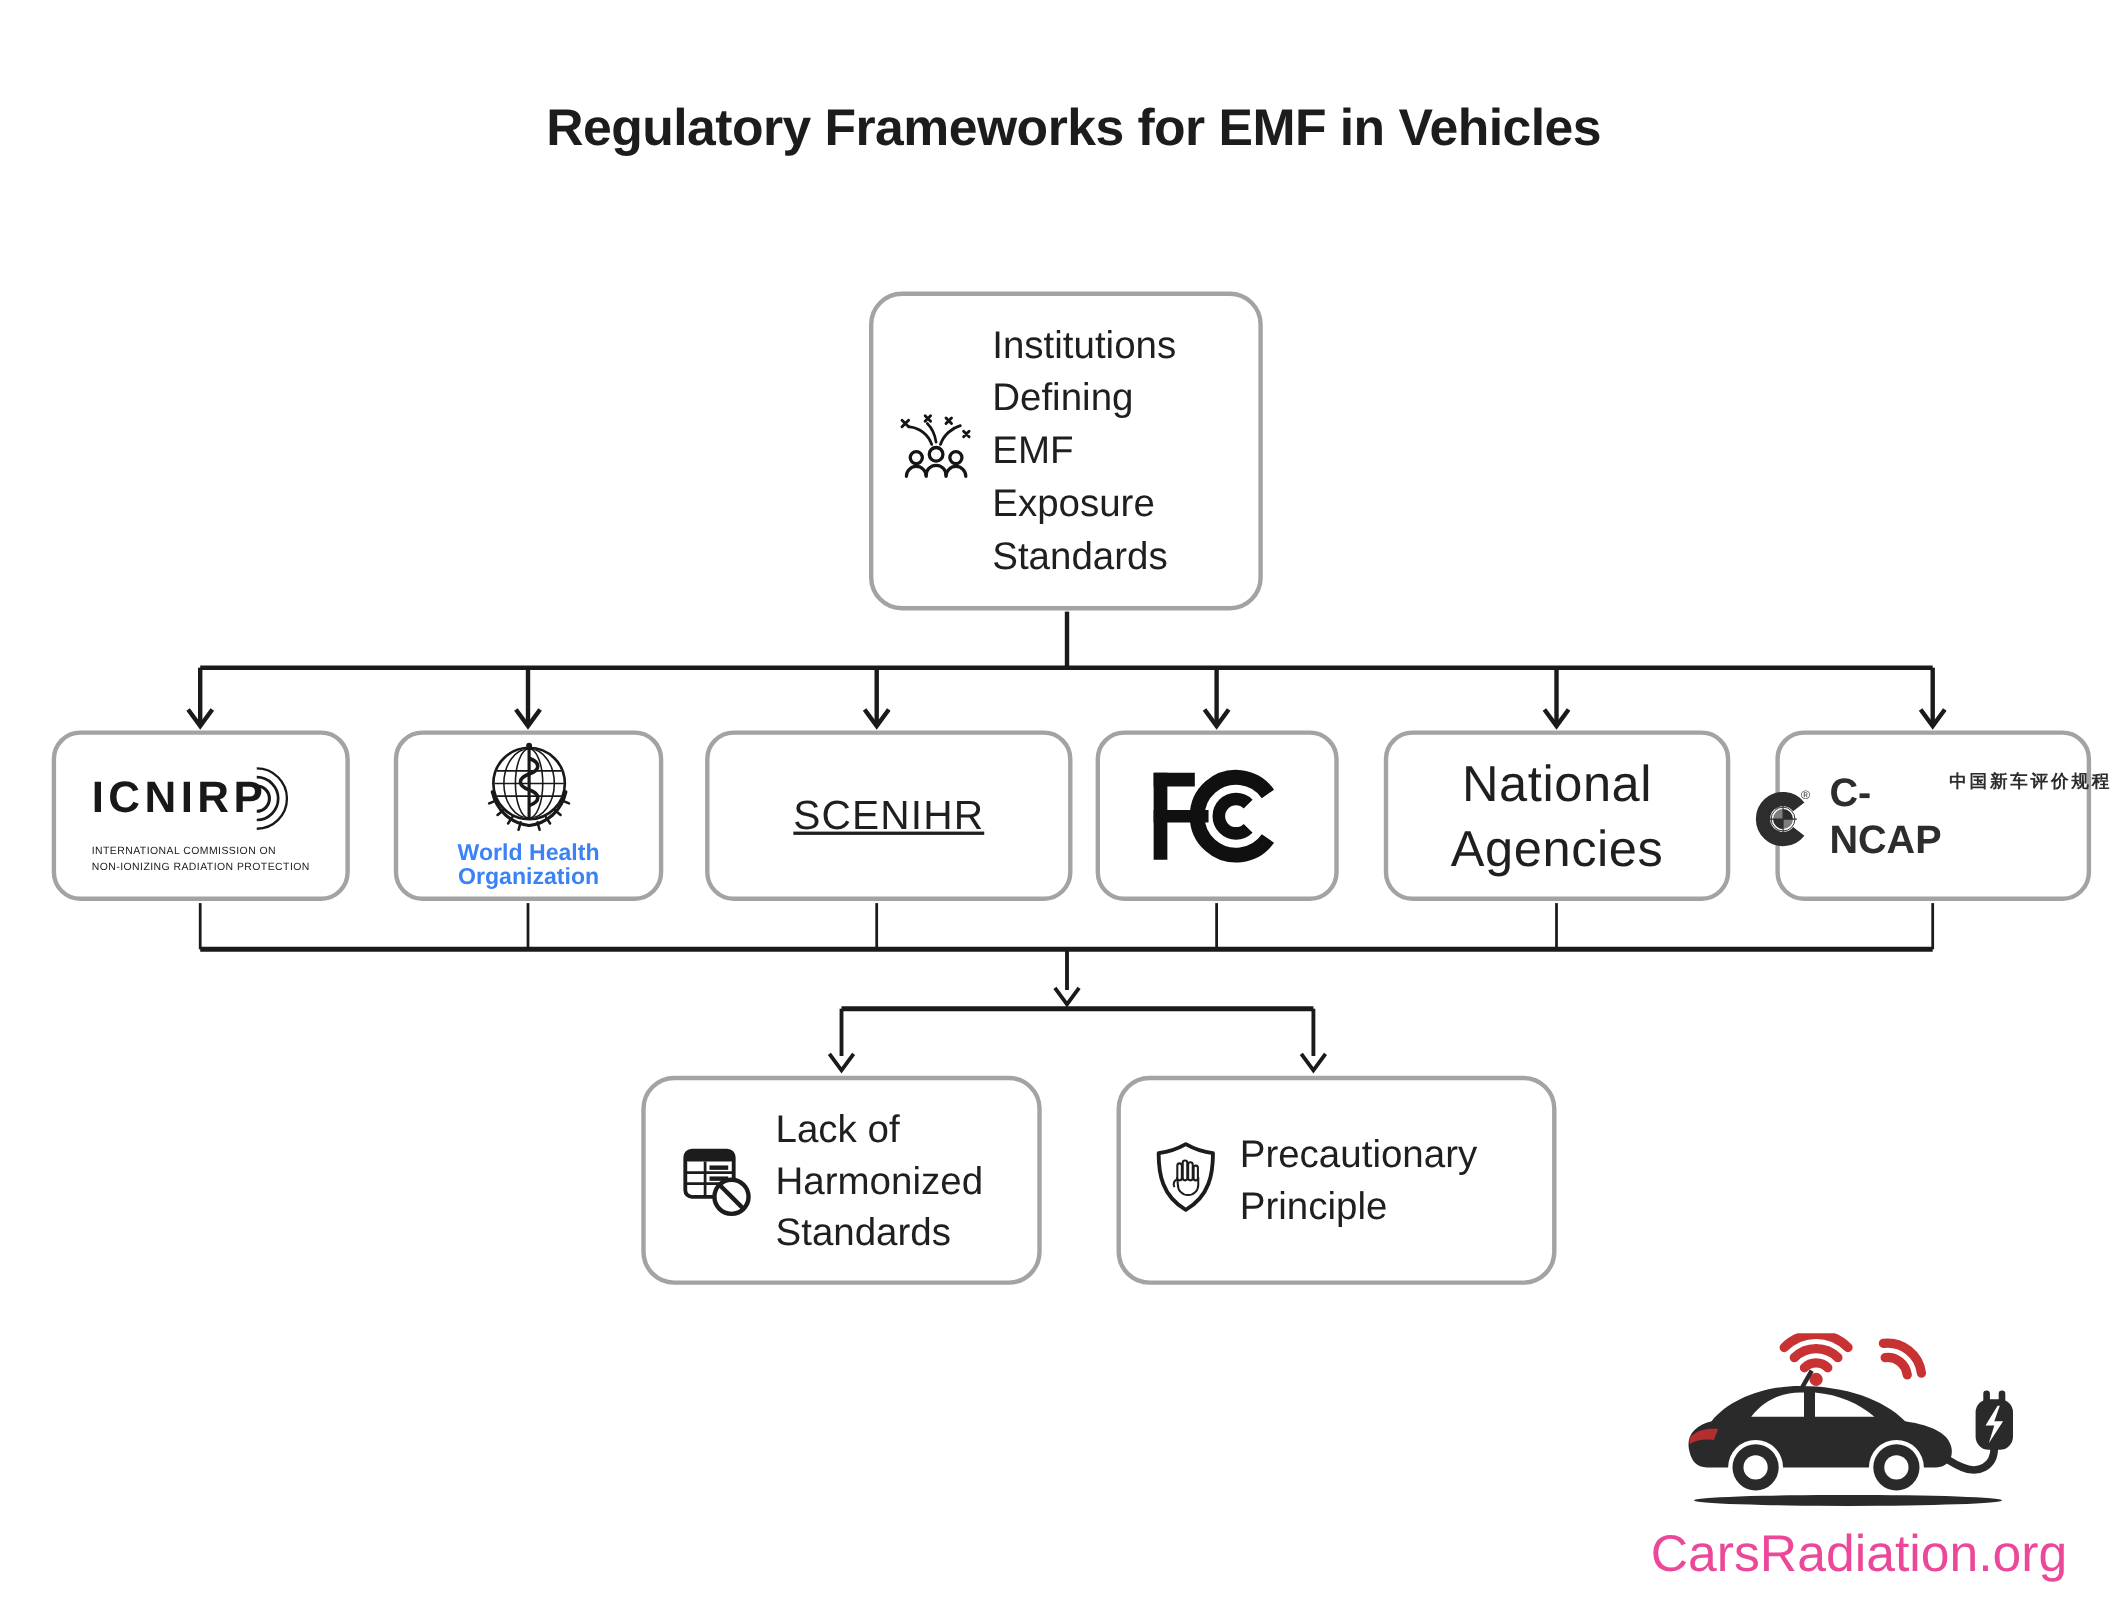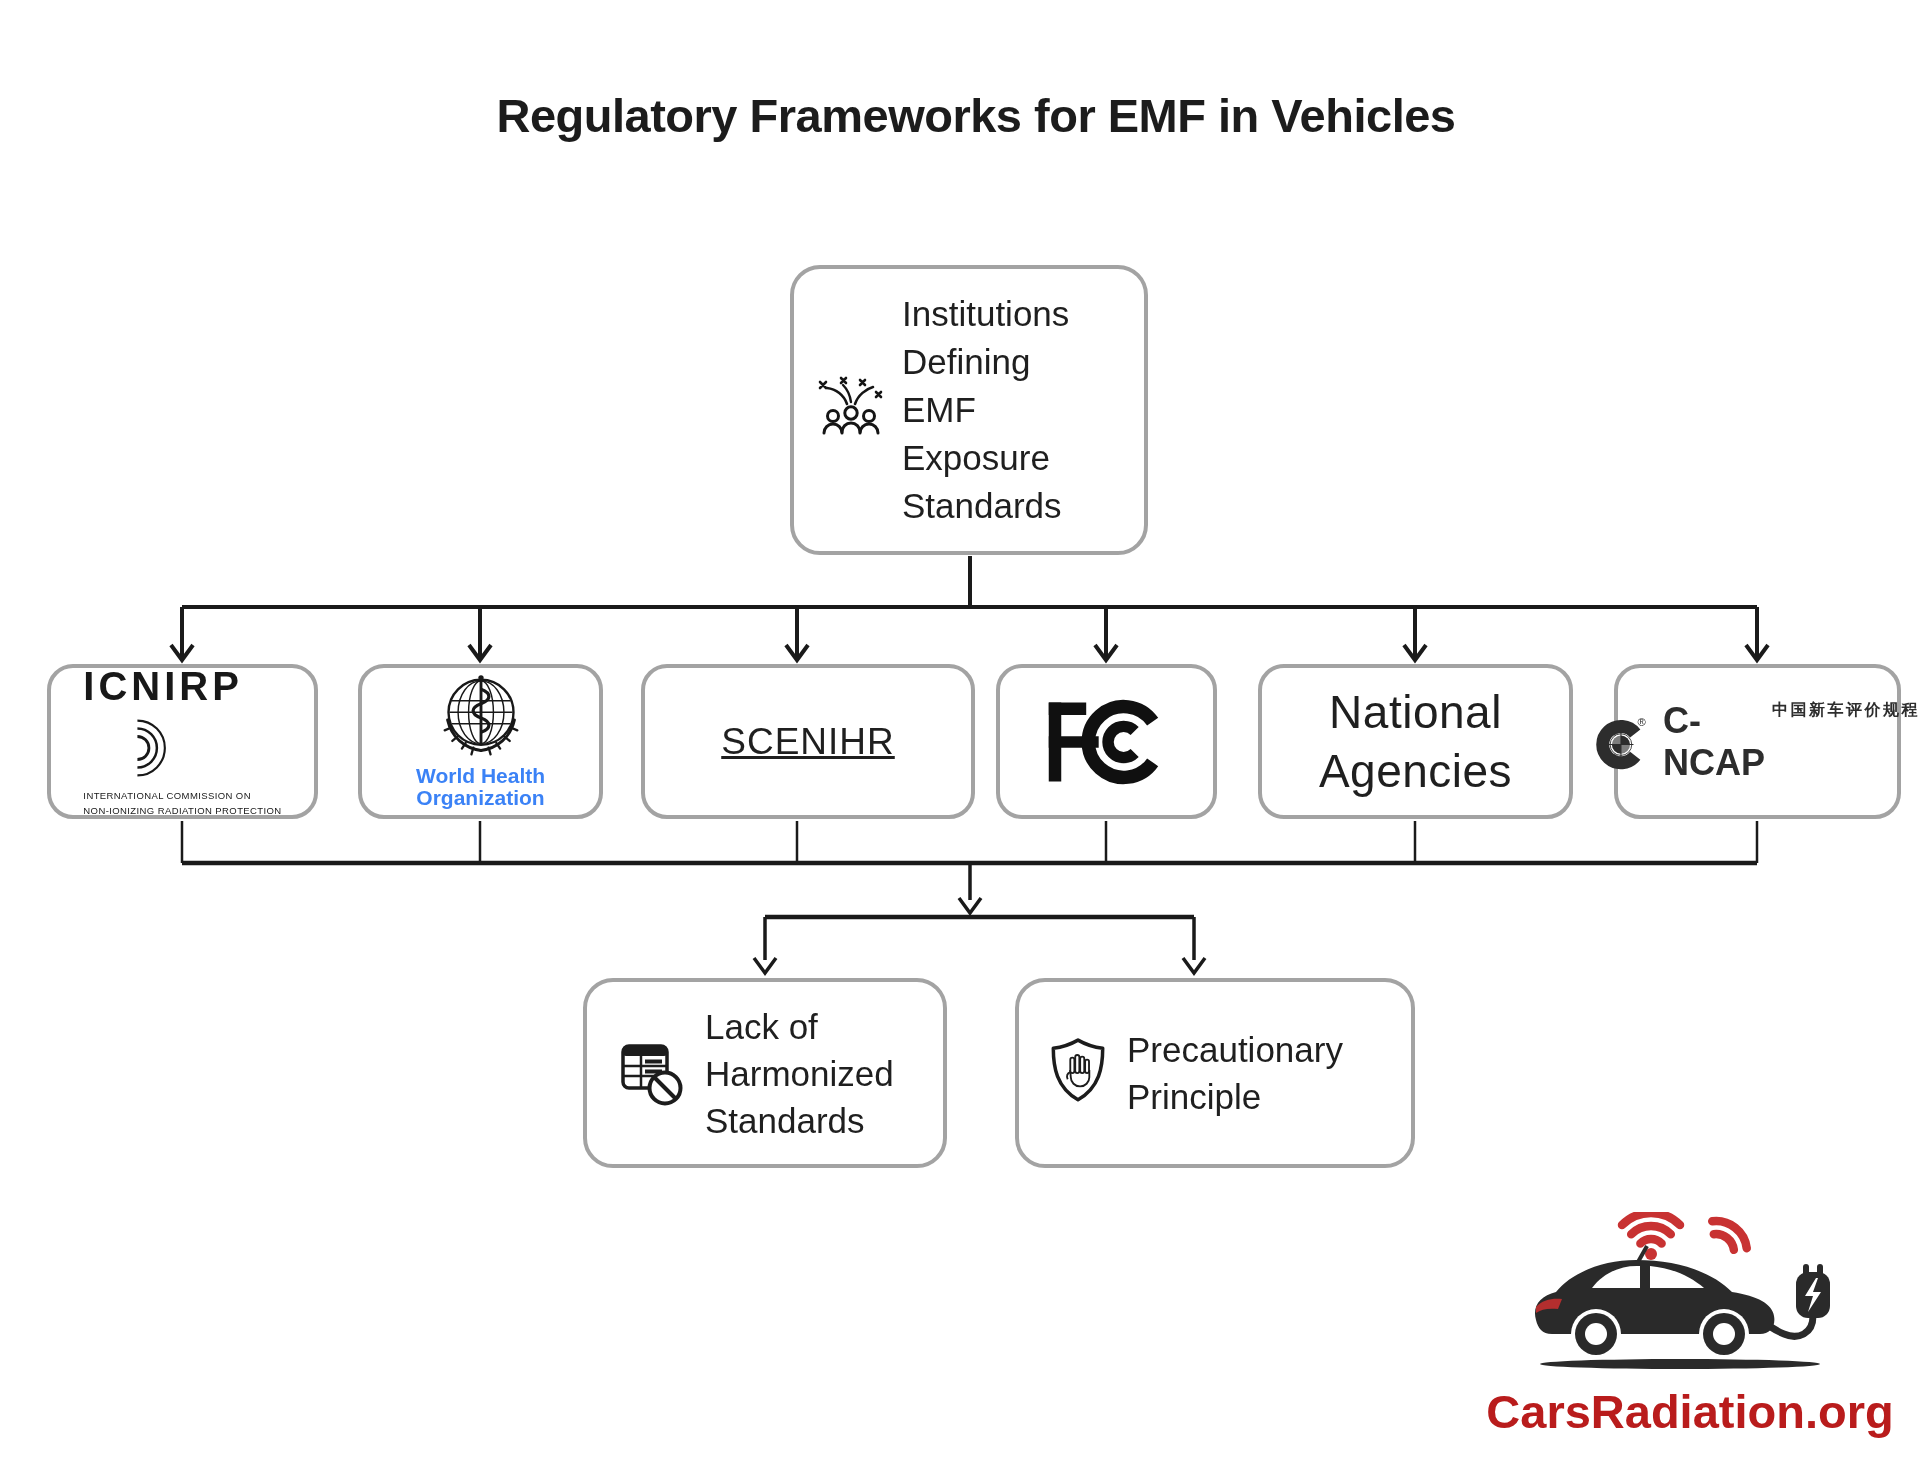--- a/index.html
+++ b/index.html
@@ -25,39 +25,39 @@
   
   .b-icnirp{left:47px;top:664px;width:271px;height:155px;}
   .b-who{left:358px;top:664px;width:245px;height:155px;}
   .b-scenihr{left:641px;top:664px;width:334px;height:155px;text-decoration:underline;}
   .b-fcc{left:996px;top:664px;width:221px;height:155px;}
   .b-national{left:1258px;top:664px;width:315px;height:155px;}
   .b-cncap{left:1614px;top:664px;width:287px;height:155px;}
   .plain-label{font-size:37px;letter-spacing:1px;color:#1f1f1f;text-align:center;line-height:1.28;}
   
   .icnirp-logo{display:flex;flex-direction:column;align-items:flex-start;}
-  .icnirp-row{display:flex;align-items:center;flex-direction:column;}
+  .icnirp-row{display:flex;align-items:center;}
   .icnirp-name{font-size:40px;font-weight:800;letter-spacing:4px;color:#181818;}
   .icnirp-sub{font-size:9.5px;font-weight:400;letter-spacing:0.4px;line-height:1.55;color:#181818;margin-top:2px;}
   
   .who-logo{display:flex;flex-direction:column;align-items:center;}
   .who-text{font-size:21px;font-weight:700;line-height:1.07;color:#3b82f6;text-align:center;margin-top:3px;}
   
   .cncap-logo{display:flex;align-items:center;gap:11px;}
   .cncap-col{display:flex;flex-direction:row;align-items:flex-start;justify-content:center;}
   .cncap-name{font-size:36px;font-weight:900;color:#2d2d2d;letter-spacing:0;}
   .cncap-div{height:3px;background:#2d2d2d;align-self:stretch;margin:4px 0 5px 0;}
   .cncap-sub{font-size:16px;font-weight:700;letter-spacing:2.5px;color:#2d2d2d;white-space:nowrap;}
   
   .b-lack{left:583px;top:978px;width:364px;height:190px;justify-content:flex-start;padding-left:26px;}
   .b-prec{left:994px;top:978px;width:400px;height:190px;justify-content:flex-start;padding-left:28px;margin-left:21px;}
   .out-lines{font-size:35px;line-height:47px;color:#1f1f1f;margin-left:18px;}
   
   .brand{position:absolute;left:1470px;top:1212px;width:440px;display:flex;flex-direction:column;align-items:center;}
-  .brand-text{font-size:47px;font-weight:700;color:#b91c1c;letter-spacing:0;margin-top:2px;white-space:nowrap;}
+  .brand-text{font-size:47px;font-weight:400;color:#ec4899;letter-spacing:0;margin-top:2px;white-space:nowrap;}
 </style>
 </head>
 <body>
 
 <svg class="abs" style="left:0;top:0" width="1928" height="1464" viewBox="0 0 1928 1464">
   <g stroke="#1a1a1a" fill="none">
 
     <path d="M970,556 V607" stroke-width="4"></path>
 
     <path d="M182,607 H1757" stroke-width="4"></path>

